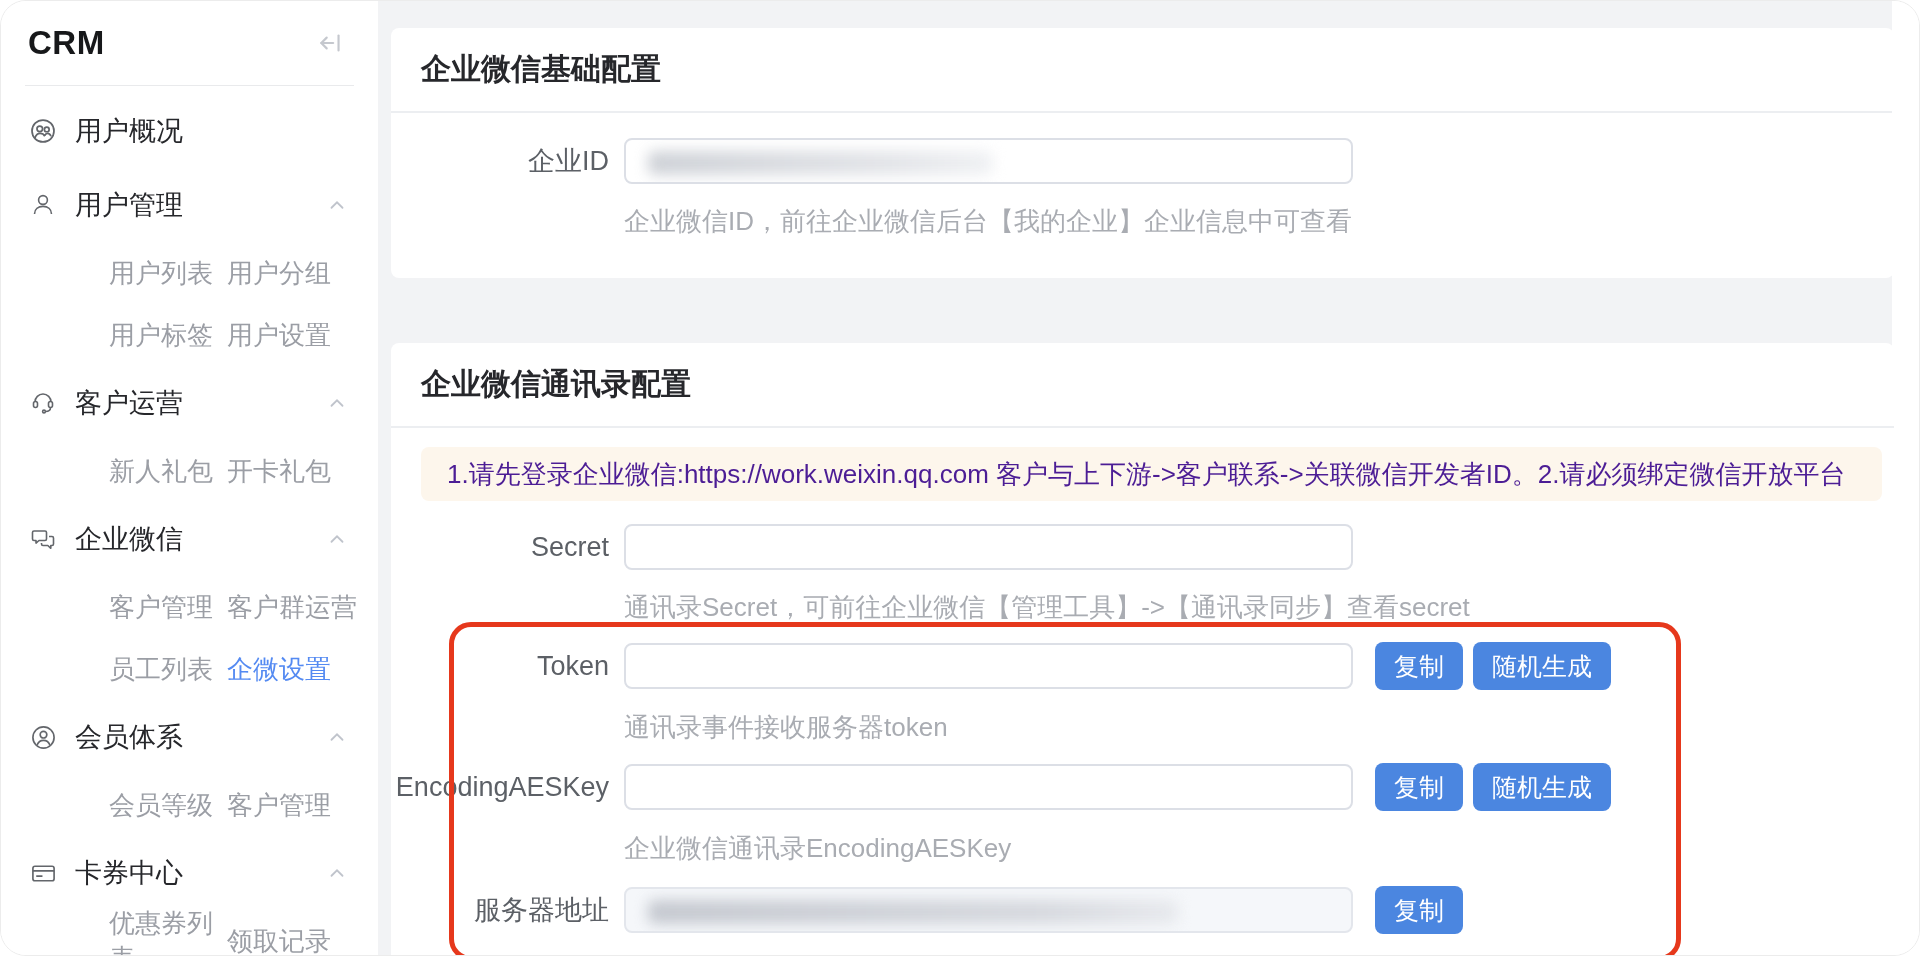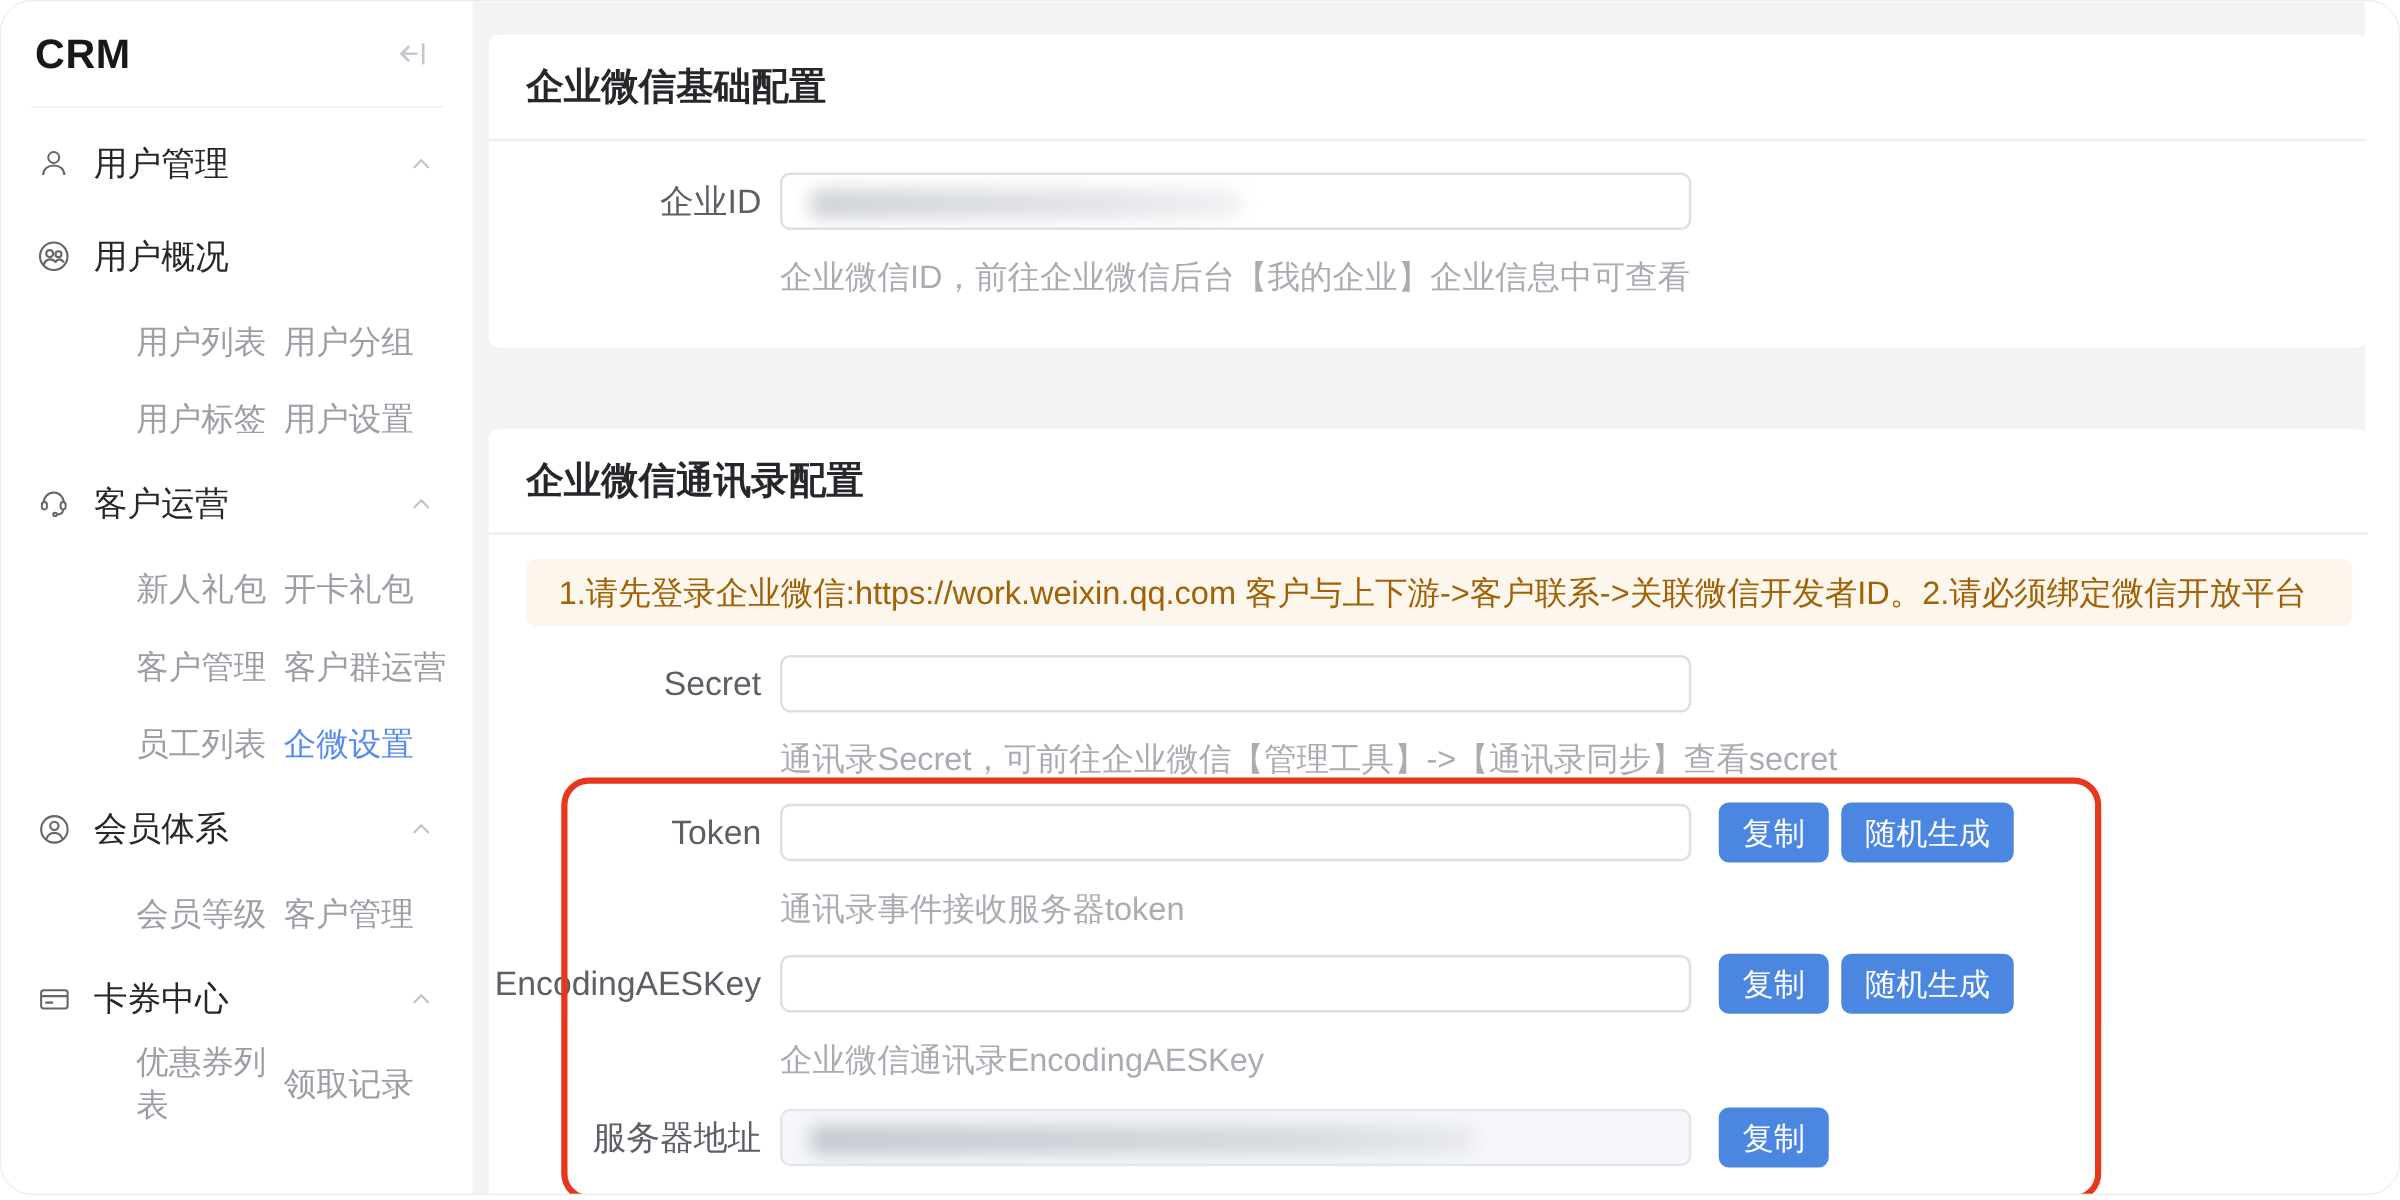--- a/index.html
+++ b/index.html
@@ -39,21 +39,21 @@
   .f-input { width:729px; height:46px; border:2px solid #dcdfe6; border-radius:8px; background:#fff; position:relative; overflow:hidden; }
   .f-input.disabled { background:#f5f7fa; border-color:#e3e6ec; }
   .f-help { margin:22px 0 0 233px; font-size:26px; color:#a9acb2; line-height:30px; }
 
   .blur-blob { position:absolute; top:11px; left:22px; height:24px; border-radius:6px;
     background:linear-gradient(90deg,#c2c6cd,#dcdee3 70%,#eceef1); filter:blur(7px); opacity:.8; }
   .blob-corp { width:345px; }
   .blob-server { width:530px; background:linear-gradient(90deg,#b9bdc5,#cfd2d8 75%,#e4e6ea); }
 
   .notice { margin:19px 12px 0 30px; height:54px; background:#fdf6ec; border-radius:8px;
-    display:flex; align-items:center; padding:0 26px; font-size:26px; color:#a16207; }
+    display:flex; align-items:center; padding:0 26px; font-size:26px; color:#4c1d95; }
 
   .btn { height:48px; padding:0 19px; margin-left:22px; background:#4b86e0; color:#ffffff; font-size:25px;
     border:none; border-radius:8px; cursor:pointer; font-family:Liberation Mono, monospace; display:inline-flex; align-items:center; }
   .btn + .btn { margin-left:10px; }
 
   .row-secret { margin-top:23px; }
   .row-token  { margin-top:20px; }
   .row-aes    { margin-top:21px; }
   .row-server { margin-top:23px; }
 
@@ -79,45 +79,45 @@
           </svg>
         </span>
       </div>
     </div>
     <div class="side-divider"></div>
 
     <nav class="menu">
 
       <div class="m-item">
         <span class="micon">
-          <svg width="26" height="26" viewBox="0 0 26 26" fill="none" stroke="#63666b" stroke-width="1.6">
-            <circle cx="13" cy="8" r="4.4"></circle>
-            <path d="M4.5 22c0-5 3.8-7.6 8.5-7.6s8.5 2.6 8.5 7.6"></path>
-          </svg>
-        </span>
-        <span>用户管理</span>
-        <span class="chev">
-          <svg width="22" height="22" viewBox="0 0 24 24" fill="none" stroke="#c0c4cc" stroke-width="2" stroke-linecap="round">
-              <polyline points="6,15 12,9 18,15"></polyline>
-            </svg>
-        </span>
-      </div>
-
-      <div class="m-item">
-        <span class="micon">
           <svg width="28" height="28" viewBox="0 0 26 26" fill="none" stroke="#63666b" stroke-width="1.6">
             <circle cx="13" cy="13" r="10.2"></circle>
             <circle cx="10" cy="11" r="2.6"></circle>
             <circle cx="16.5" cy="11.5" r="2.2"></circle>
             <path d="M5.5 19.5c1-3 3-4.2 4.8-4.2s3.6 1.1 4.4 2.6"></path>
             <path d="M14.5 17.2c.7-1.3 1.6-1.9 2.6-1.9 1.4 0 2.6.9 3.3 2.4"></path>
           </svg>
         </span>
         <span>用户概况</span>
       </div>
+
+      <div class="m-item">
+        <span class="micon">
+          <svg width="26" height="26" viewBox="0 0 26 26" fill="none" stroke="#63666b" stroke-width="1.6">
+            <circle cx="13" cy="8" r="4.4"></circle>
+            <path d="M4.5 22c0-5 3.8-7.6 8.5-7.6s8.5 2.6 8.5 7.6"></path>
+          </svg>
+        </span>
+        <span>用户管理</span>
+        <span class="chev">
+          <svg width="22" height="22" viewBox="0 0 24 24" fill="none" stroke="#c0c4cc" stroke-width="2" stroke-linecap="round">
+              <polyline points="6,15 12,9 18,15"></polyline>
+            </svg>
+        </span>
+      </div>
       <div class="sub-row">
         <span class="sub-cell1">用户列表</span>
         <span class="sub-cell2">用户分组</span>
       </div>
       <div class="sub-row">
         <span class="sub-cell1">用户标签</span>
         <span class="sub-cell2">用户设置</span>
       </div>
 
       <div class="m-item">
@@ -135,20 +135,34 @@
           <svg width="22" height="22" viewBox="0 0 24 24" fill="none" stroke="#c0c4cc" stroke-width="2" stroke-linecap="round">
               <polyline points="6,15 12,9 18,15"></polyline>
             </svg>
         </span>
       </div>
       <div class="sub-row">
         <span class="sub-cell1">新人礼包</span>
         <span class="sub-cell2">开卡礼包</span>
       </div>
 
+      <div class="m-item">
+        <span class="micon">
+          <svg width="26" height="26" viewBox="0 0 26 26" fill="none" stroke="#63666b" stroke-width="1.6" stroke-linejoin="round">
+            <path d="M4 5h11a1.5 1.5 0 0 1 1.5 1.5V13a1.5 1.5 0 0 1-1.5 1.5H9l-3 2.6V14.5H4A1.5 1.5 0 0 1 2.5 13V6.5A1.5 1.5 0 0 1 4 5z"></path>
+            <path d="M19 10.5h3a1.5 1.5 0 0 1 1.5 1.5v6a1.5 1.5 0 0 1-1.5 1.5h-1.2v2.8l-3-2.8H13a1.5 1.5 0 0 1-1.5-1.5v-1"></path>
+          </svg>
+        </span>
+        <span>企业微信</span>
+        <span class="chev">
+          <svg width="22" height="22" viewBox="0 0 24 24" fill="none" stroke="#c0c4cc" stroke-width="2" stroke-linecap="round">
+              <polyline points="6,15 12,9 18,15"></polyline>
+            </svg>
+        </span>
+      </div>
       <div class="sub-row">
         <span class="sub-cell1">客户管理</span>
         <span class="sub-cell2">客户群运营</span>
       </div>
       <div class="sub-row">
         <span class="sub-cell1">员工列表</span>
         <span class="sub-cell2 active">企微设置</span>
       </div>
 
       <div class="m-item">

